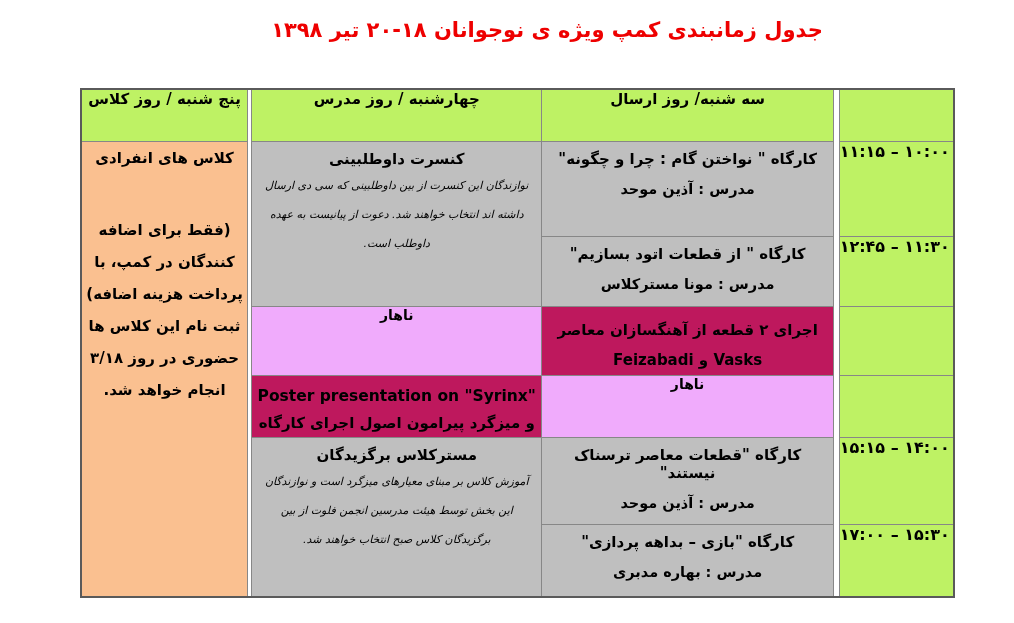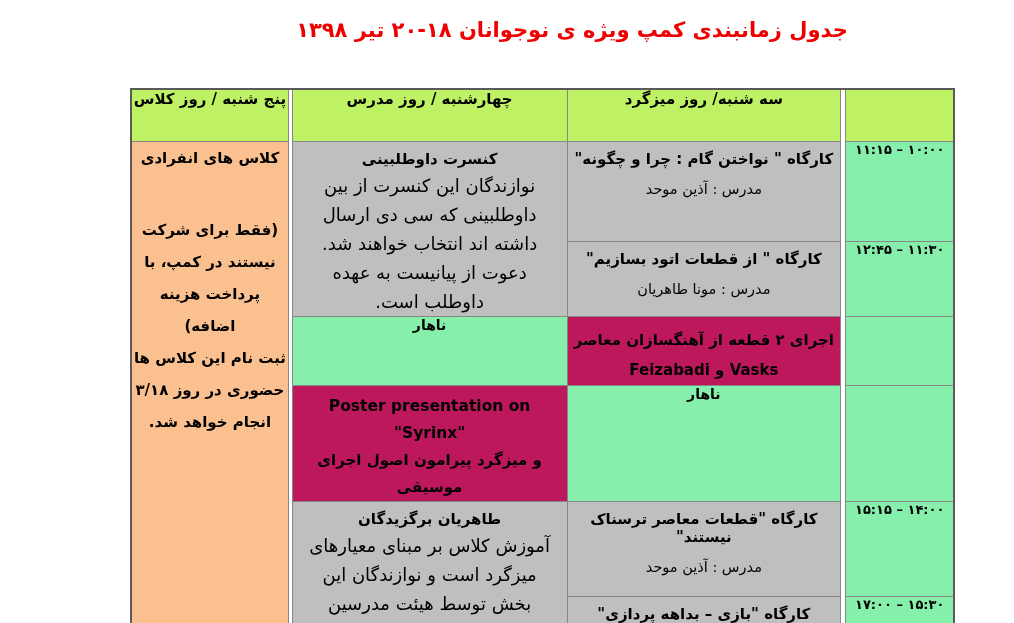--- a/index.html
+++ b/index.html
@@ -1,20 +1,20 @@
 <!DOCTYPE html>
 <html lang="fa" dir="rtl"><head>
 <meta charset="utf-8">
 <style>
   html,body{margin:0;padding:0;background:#ffffff;}
   body{
     width:1014px;height:623px;overflow:hidden;
     font-family:"DejaVu Sans", sans-serif;
   }
-  .page{position:relative;width:854px;height:623px;direction:rtl;background:#ffffff;padding-left:30px;}
+  .page{position:relative;width:934px;height:623px;direction:rtl;background:#ffffff;}
   .doc-title{
     position:absolute;top:18px;left:0;right:0;margin:0;
     text-align:center;color:#ee0000;font-size:21px;font-weight:bold;
     letter-spacing:0;
   }
   table.schedule{
     position:absolute;top:88px;right:59px;
     border-collapse:collapse;table-layout:fixed;direction:rtl;
     border:2px solid #5a5a5a;
   }
@@ -22,34 +22,34 @@
     border:1px solid #878787;
     padding:0;vertical-align:top;color:#000;
     overflow:hidden;
   }
   td.gap{background:#ffffff;border-top:none;border-bottom:none;padding:0;}
   td.hdr{
     background:#bef264;color:#000;font-weight:bold;font-size:15px;
     text-align:center;vertical-align:middle;
   }
   td.time{
-    background:#86efac;font-weight:bold;font-size:13px;
-    text-align:center;padding-top:12px;
+    background:#bef264;font-weight:bold;font-size:16px;
+    text-align:left;padding-top:12px;
   }
   td.graycell{background:#bfbfbf;text-align:center;}
   td.orangecell{background:#be185d;text-align:center;font-weight:bold;}
-  td.whitecell{background:#86efac;text-align:center;font-weight:bold;font-size:14px;padding-top:9px;}
+  td.whitecell{background:#f0abfc;text-align:center;font-weight:bold;font-size:14px;padding-top:9px;}
   td.thucell{
     background:#fac090;color:#f50000;font-weight:bold;font-size:15px;
     text-align:center;padding:12px 8px 0 8px;line-height:32px;
   }
   .w-title{font-weight:bold;font-size:15px;margin-top:8px;padding:0 6px;}
-  .w-inst{font-weight:normal;font-size:14.5px;margin-top:13px;}
+  .w-inst{font-weight:bold;font-size:14.5px;margin-top:13px;}
   .p-title{font-weight:bold;font-size:15px;margin-top:8px;}
-  .p-body{font-size:18px;line-height:29px;padding:3px 12px 0 12px;}
+  .p-body{font-size:11px;line-height:29px;padding:3px 12px 0 12px;font-style:italic;}
   .perf-line{font-size:15px;line-height:30px;}
   .perf-wrap{padding-top:8px;}
   .poster-wrap{padding-top:7px;}
   .poster-l1{font-size:15.5px;line-height:27px;direction:ltr;unicode-bidi:isolate;}
   .poster-l2{font-size:15px;line-height:27px;}
   .thu-title{margin-bottom:40px;}
   .thu-note{margin:0;}
 </style>
 </head>
 <body>
@@ -65,81 +65,81 @@
       <col style="width:298px">
       <col style="width:296px">
       <col style="width:4px">
       <col style="width:170px">
     </colgroup>
 
     <tbody>
         <tr style="height:52px">
       <td class="hdr"></td>
       <td class="gap" rowspan="7"></td>
-      <td class="hdr">سه شنبه/ روز میزگرد</td>
+      <td class="hdr">سه شنبه/ روز ارسال</td>
       <td class="hdr">چهارشنبه / روز مدرس</td>
       <td class="gap" rowspan="7"></td>
       <td class="hdr">پنج شنبه / روز کلاس</td>
     </tr>
 
     <tr style="height:95px">
       <td class="time">۱۰:۰۰ – ۱۱:۱۵</td>
       <td class="graycell">
         <div class="w-title">کارگاه   " نواختن گام : چرا و چگونه"</div>
         <div class="w-inst">مدرس : آذین موحد</div>
       </td>
       <td class="graycell" rowspan="2">
         <div class="p-title">کنسرت داوطلبینی</div>
         <div class="p-body">نوازندگان این کنسرت از بین داوطلبینی که سی دی ارسال داشته اند انتخاب خواهند شد. دعوت از پیانیست به عهده داوطلب است.</div>
       </td>
       <td class="thucell" rowspan="6">
         <div class="thu-title">کلاس های انفرادی</div>
-        <div class="thu-note">(فقط برای شرکت نیستند در کمپ،  با پرداخت هزینه اضافه)</div>
+        <div class="thu-note">(فقط برای اضافه کنندگان در کمپ،  با پرداخت هزینه اضافه)</div>
         <div class="thu-note">ثبت نام این کلاس ها حضوری در روز ۳/۱۸ انجام خواهد شد.</div>
       </td>
     </tr>
 
     <tr style="height:70px">
       <td class="time">۱۱:۳۰ – ۱۲:۴۵</td>
       <td class="graycell">
         <div class="w-title">کارگاه   " از قطعات اتود بسازیم"</div>
-        <div class="w-inst">مدرس : مونا طاهریان</div>
+        <div class="w-inst">مدرس : مونا مسترکلاس</div>
       </td>
     </tr>
 
     <tr style="height:63px">
       <td class="time"></td>
       <td class="orangecell">
         <div class="perf-wrap">
           <div class="perf-line">اجرای ۲ قطعه از آهنگسازان معاصر</div>
           <div class="perf-line">Vasks و Feizabadi</div>
         </div>
       </td>
       <td class="whitecell">ناهار</td>
     </tr>
 
     <tr style="height:57px">
       <td class="time"></td>
       <td class="whitecell">ناهار</td>
       <td class="orangecell">
         <div class="poster-wrap">
           <div class="poster-l1">Poster presentation on "Syrinx"</div>
-          <div class="poster-l2">و میزگرد پیرامون اصول اجرای موسیقی</div>
+          <div class="poster-l2">و میزگرد پیرامون اصول اجرای کارگاه</div>
         </div>
       </td>
     </tr>
 
     <tr style="height:87px">
       <td class="time">۱۴:۰۰ – ۱۵:۱۵</td>
       <td class="graycell">
         <div class="w-title">کارگاه "قطعات معاصر ترسناک نیستند"</div>
         <div class="w-inst">مدرس : آذین موحد</div>
       </td>
       <td class="graycell" rowspan="2">
-        <div class="p-title">طاهریان برگزیدگان</div>
+        <div class="p-title">مسترکلاس برگزیدگان</div>
         <div class="p-body">آموزش کلاس بر مبنای معیارهای میزگرد است و  نوازندگان این بخش توسط هیئت مدرسین انجمن فلوت از بین برگزیدگان کلاس صبح انتخاب خواهند شد.</div>
       </td>
     </tr>
 
     <tr style="height:73px">
       <td class="time">۱۵:۳۰ – ۱۷:۰۰</td>
       <td class="graycell">
         <div class="w-title">کارگاه  "بازی – بداهه پردازی"</div>
         <div class="w-inst">مدرس : بهاره مدبری</div>
       </td>

